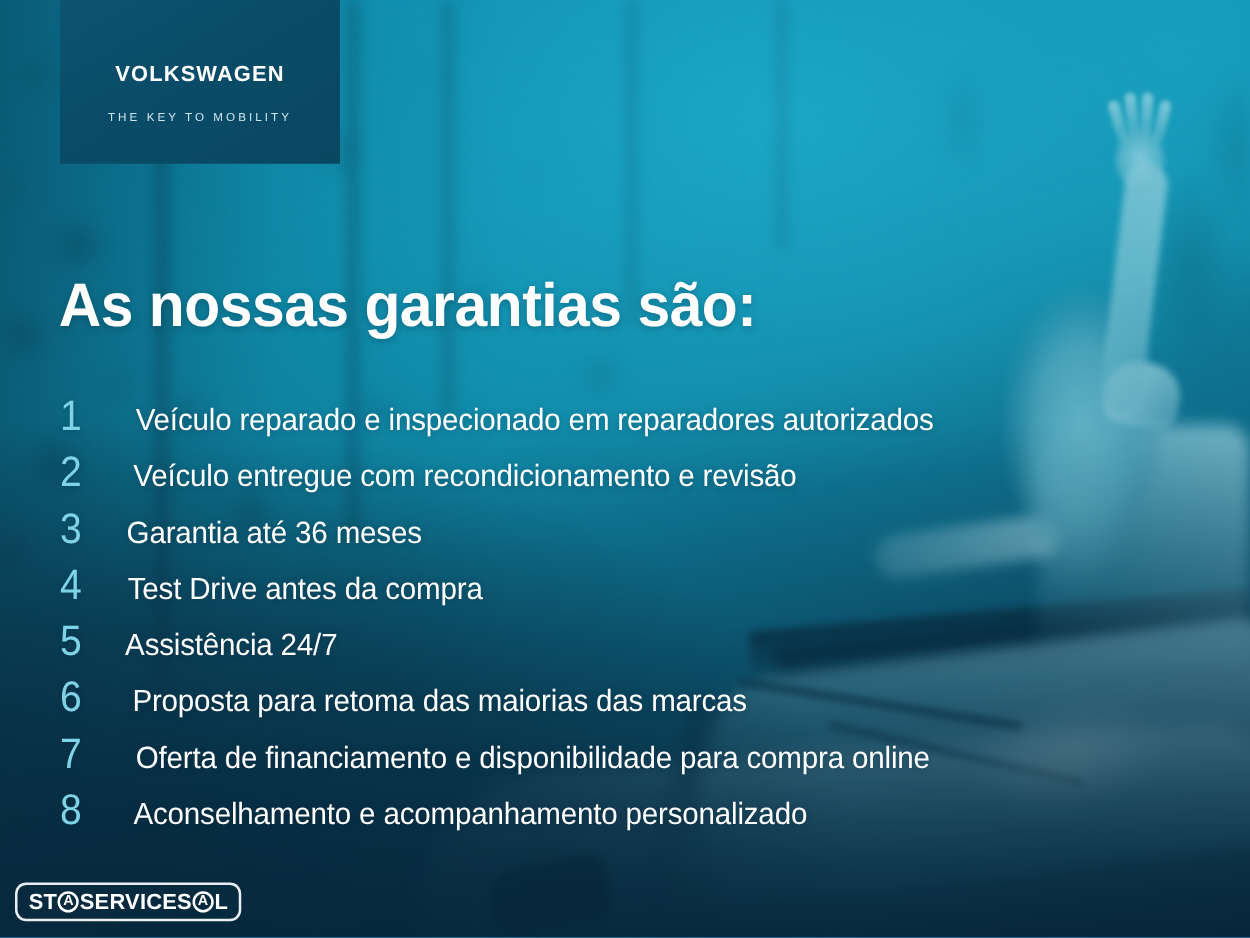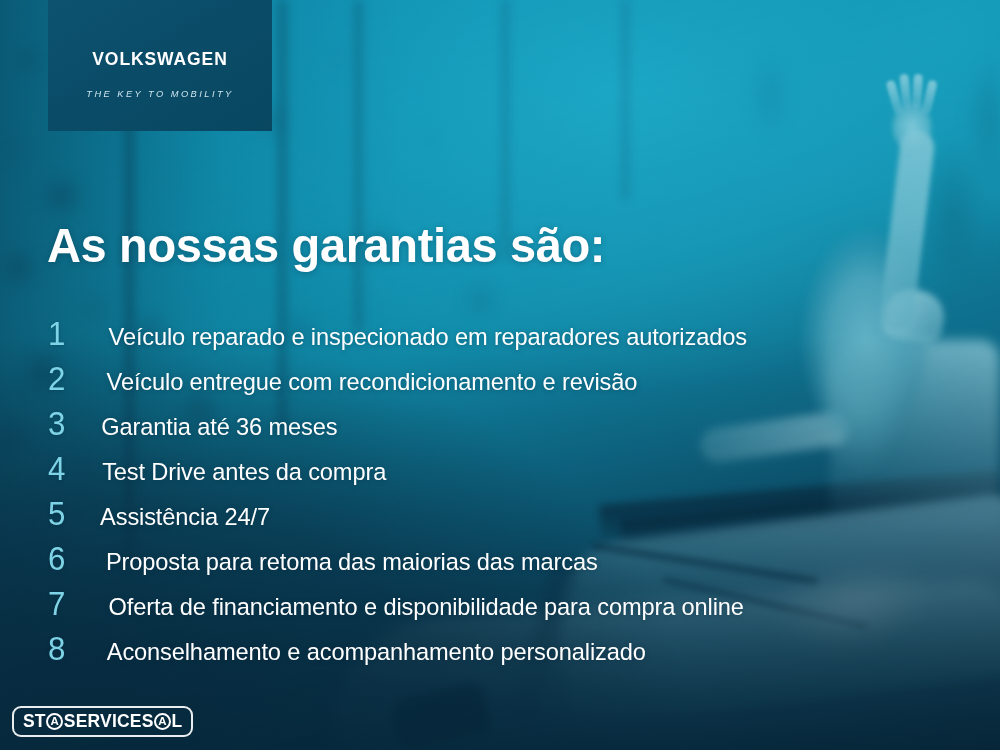--- a/index.html
+++ b/index.html
@@ -201,21 +201,21 @@
     background:linear-gradient(150deg, #0d5370 0%, #0a4c68 45%, #094761 100%);
     display:flex; flex-direction:column; align-items:center; justify-content:center;
     padding-top:16px;
   }
   .logo-l1, .logo-l2 {
     color:#ffffff; font-weight:700; font-size:17.5px; letter-spacing:.9px;
     font-family:"Liberation Sans", sans-serif; line-height:1.28; white-space:nowrap;
   }
   .logo-tag {
     margin-top:18px; color:#cfe6ee; font-size:9.3px; letter-spacing:2.45px;
-    font-weight:400; white-space:nowrap;font-style:italic;
+    font-weight:400; white-space:nowrap;
   }
 
   
   .headline {
     position:absolute; left:47px; top:221px;
     color:#ffffff;
     font-family:"Liberation Sans", sans-serif;
     font-weight:700;
     font-size:49px;
     letter-spacing:-.4px;

